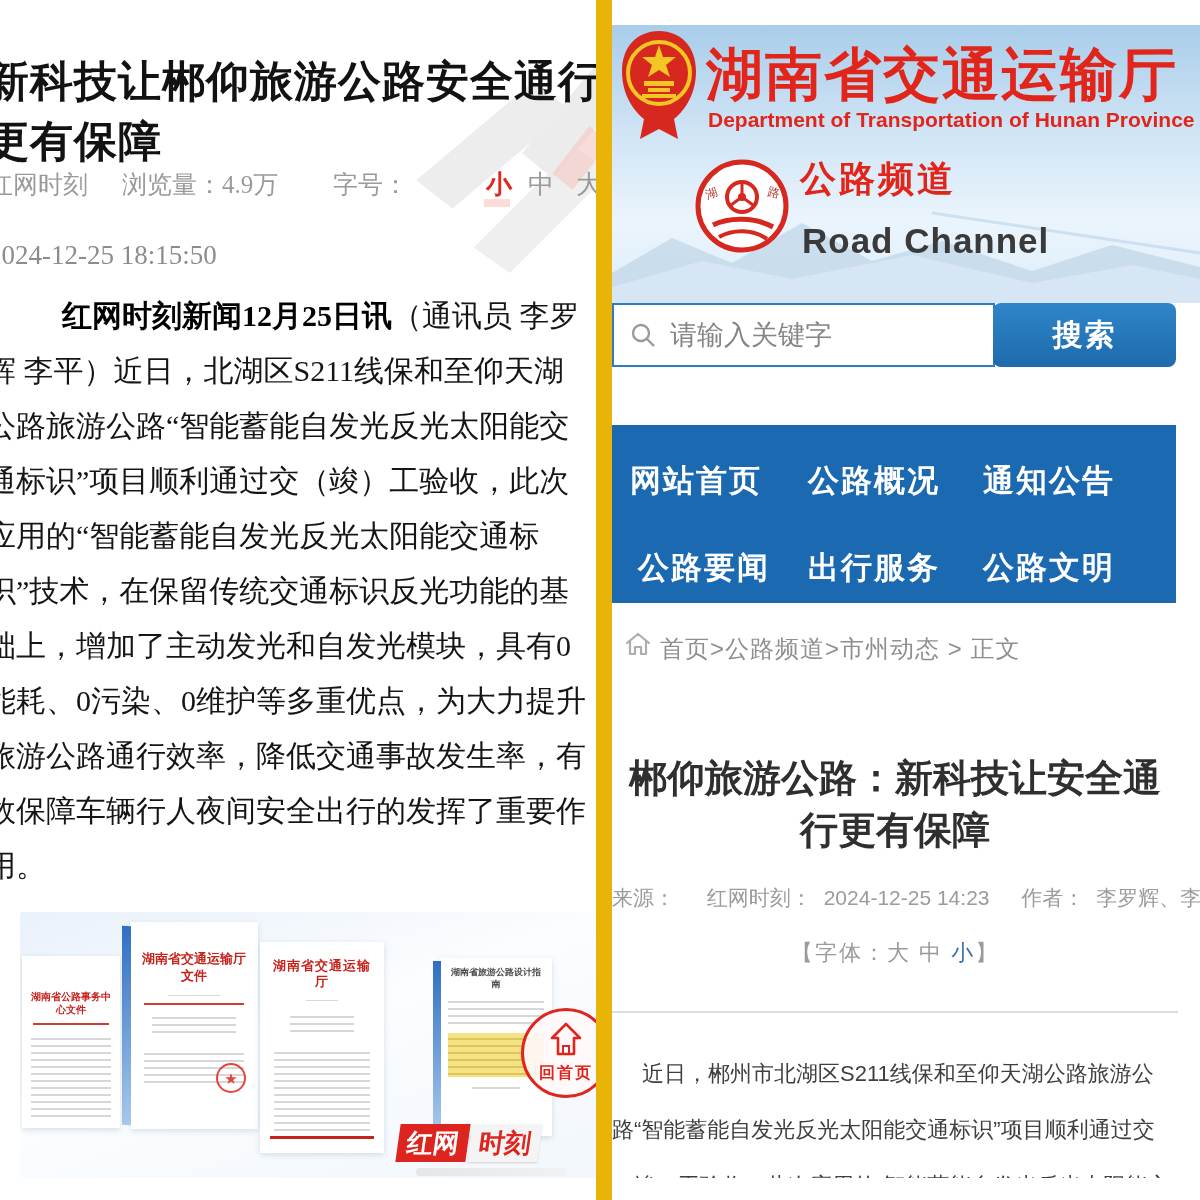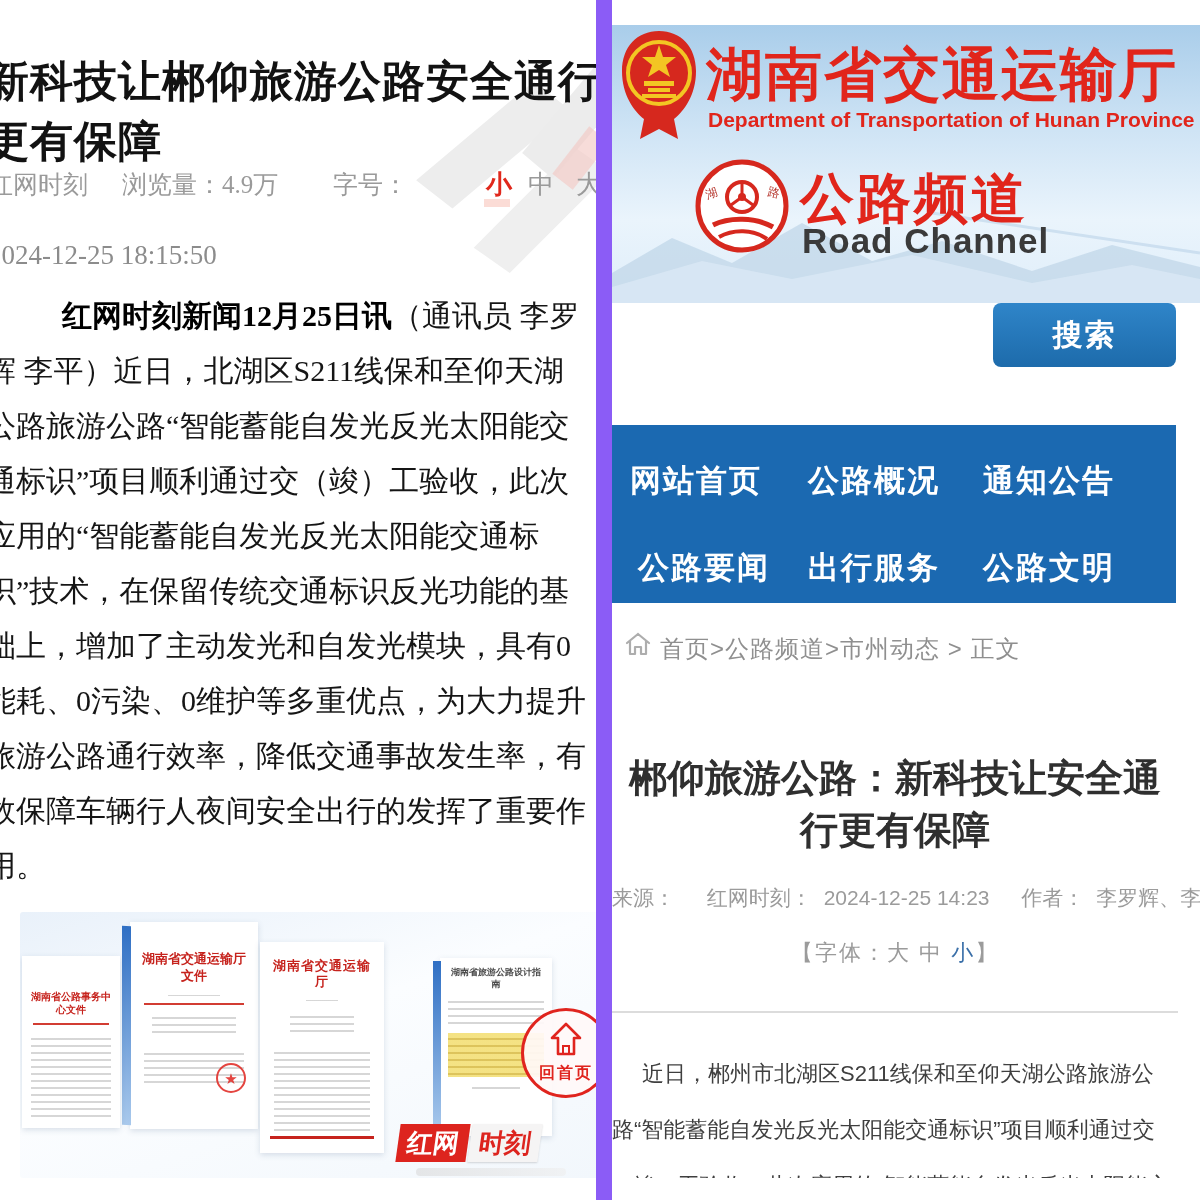--- a/index.html
+++ b/index.html
@@ -1,17 +1,17 @@
 <!DOCTYPE html>
 <html style="--brand-red: #e0251f; --banner-red: #e1251b; --nav-blue: #1b69b1; --link-blue: #3a6fa8; --highlight-yellow: #f3df76;"><head>
 <meta charset="utf-8">
 <style>
   html,body{margin:0;padding:0;background:#fff;}
   *{box-sizing:border-box;}
-  .stage{position:relative;width:1200px;height:1200px;background:#8b5cf6;overflow:hidden;
+  .stage{position:relative;width:1200px;height:1200px;background:#eab308;overflow:hidden;
          font-family:"Liberation Sans",sans-serif;}
   .serif{font-family:"Liberation Serif",serif;margin-top:36px;}
 
   
   .pane-left{position:absolute;left:0;top:0;width:596px;height:1200px;background:#fff;overflow:hidden;}
   .wm{position:absolute;z-index:0;}
   .wm-a{left:470px;top:70px;width:46px;height:150px;background:#ededed;transform:rotate(38deg) skewX(-12deg);}
   .wm-b{left:520px;top:140px;width:44px;height:140px;background:#efefef;transform:rotate(35deg) skewX(-10deg);}
   .wm-c{left:556px;top:60px;width:40px;height:120px;background:#ececec;transform:rotate(40deg);}
   .wm-d{left:568px;top:128px;width:26px;height:60px;background:#f3c9c4;opacity:.65;transform:rotate(38deg);}
@@ -70,22 +70,22 @@
   .pane-right{position:absolute;left:612px;top:0;width:588px;height:1200px;background:#fff;overflow:hidden;}
   .banner{position:absolute;left:0;top:25px;width:588px;height:278px;overflow:hidden;
           background:linear-gradient(180deg,#a9cdea 0%,#cfe4f5 38%,#eaf4fc 70%,#dfeefa 100%);}
   .banner svg.mtns{position:absolute;left:0;bottom:0;}
   .emblem{position:absolute;left:6px;top:2px;}
   .h-title{position:absolute;left:94px;top:12px;font-size:57px;font-weight:800;letter-spacing:2px;
            color:var(--banner-red,#e1251b);white-space:nowrap;}
   .h-sub{position:absolute;left:96px;top:83px;font-size:21px;font-weight:bold;
          color:var(--banner-red,#e1251b);white-space:nowrap;}
   .clogo{position:absolute;left:83px;top:134px;width:94px;height:94px;}
-  .ch-cn{position:absolute;left:188px;top:130px;font-size:54px;font-weight:800;letter-spacing:3px;
-         color:var(--banner-red,#e1251b);white-space:nowrap;margin-top:8px;}
+  .ch-cn{position:absolute;left:188px;top:130px;font-size:36px;font-weight:800;letter-spacing:3px;
+         color:var(--banner-red,#e1251b);white-space:nowrap;}
   .ch-en{position:absolute;left:190px;top:196px;font-size:35px;font-weight:bold;color:#3a3a3a;
          letter-spacing:1px;white-space:nowrap;}
   .search-box{position:absolute;left:0;top:303px;width:383px;height:64px;background:#fff;
               border:2px solid #2f7dc1;display:flex;align-items:center;padding-left:16px;}
   .search-box input{border:none;outline:none;font-size:27px;color:#555;width:280px;margin-left:12px;
                     font-family:"Liberation Sans",sans-serif;background:transparent;}
   .search-box input::placeholder{color:#858585;}
   .search-btn{position:absolute;left:381px;top:303px;width:183px;height:64px;border:none;cursor:pointer;
               background:linear-gradient(180deg,#2f85c9,#1d6bab);border-radius:8px;
               color:#fff;font-size:30px;font-weight:bold;letter-spacing:2px;
@@ -204,20 +204,27 @@
         <line x1="47" y1="38" x2="58" y2="46" stroke="#d6281e" stroke-width="3"></line>
         <path d="M18 66 C34 58 60 58 78 68" fill="none" stroke="#d6281e" stroke-width="5"></path>
         <path d="M24 78 C38 70 58 70 72 80" fill="none" stroke="#d6281e" stroke-width="4"></path>
         <text x="12" y="40" font-size="12" fill="#b5352c" transform="rotate(-18 12 40)">湖</text>
         <text x="72" y="36" font-size="12" fill="#b5352c" transform="rotate(14 72 36)">路</text>
       </svg>
       <div class="ch-cn">公路频道</div>
       <div class="ch-en">Road Channel</div>
     </div>
 
+    <div class="search-box">
+      <svg width="26" height="26" viewBox="0 0 26 26">
+        <circle cx="11" cy="11" r="8" fill="none" stroke="#9a9a9a" stroke-width="2.4"></circle>
+        <line x1="17" y1="17" x2="24" y2="24" stroke="#9a9a9a" stroke-width="2.4"></line>
+      </svg>
+      <input type="text" placeholder="请输入关键字" style="">
+    </div>
     <button class="search-btn">搜索</button>
 
     <div class="nav">
       <div class="nav-item" style="left:18px;top:35px;">网站首页</div>
       <div class="nav-item" style="left:196px;top:35px;">公路概况</div>
       <div class="nav-item" style="left:371px;top:35px;">通知公告</div>
       <div class="nav-item" style="left:26px;top:122px;">公路要闻</div>
       <div class="nav-item" style="left:196px;top:122px;">出行服务</div>
       <div class="nav-item" style="left:371px;top:122px;">公路文明</div>
     </div>

